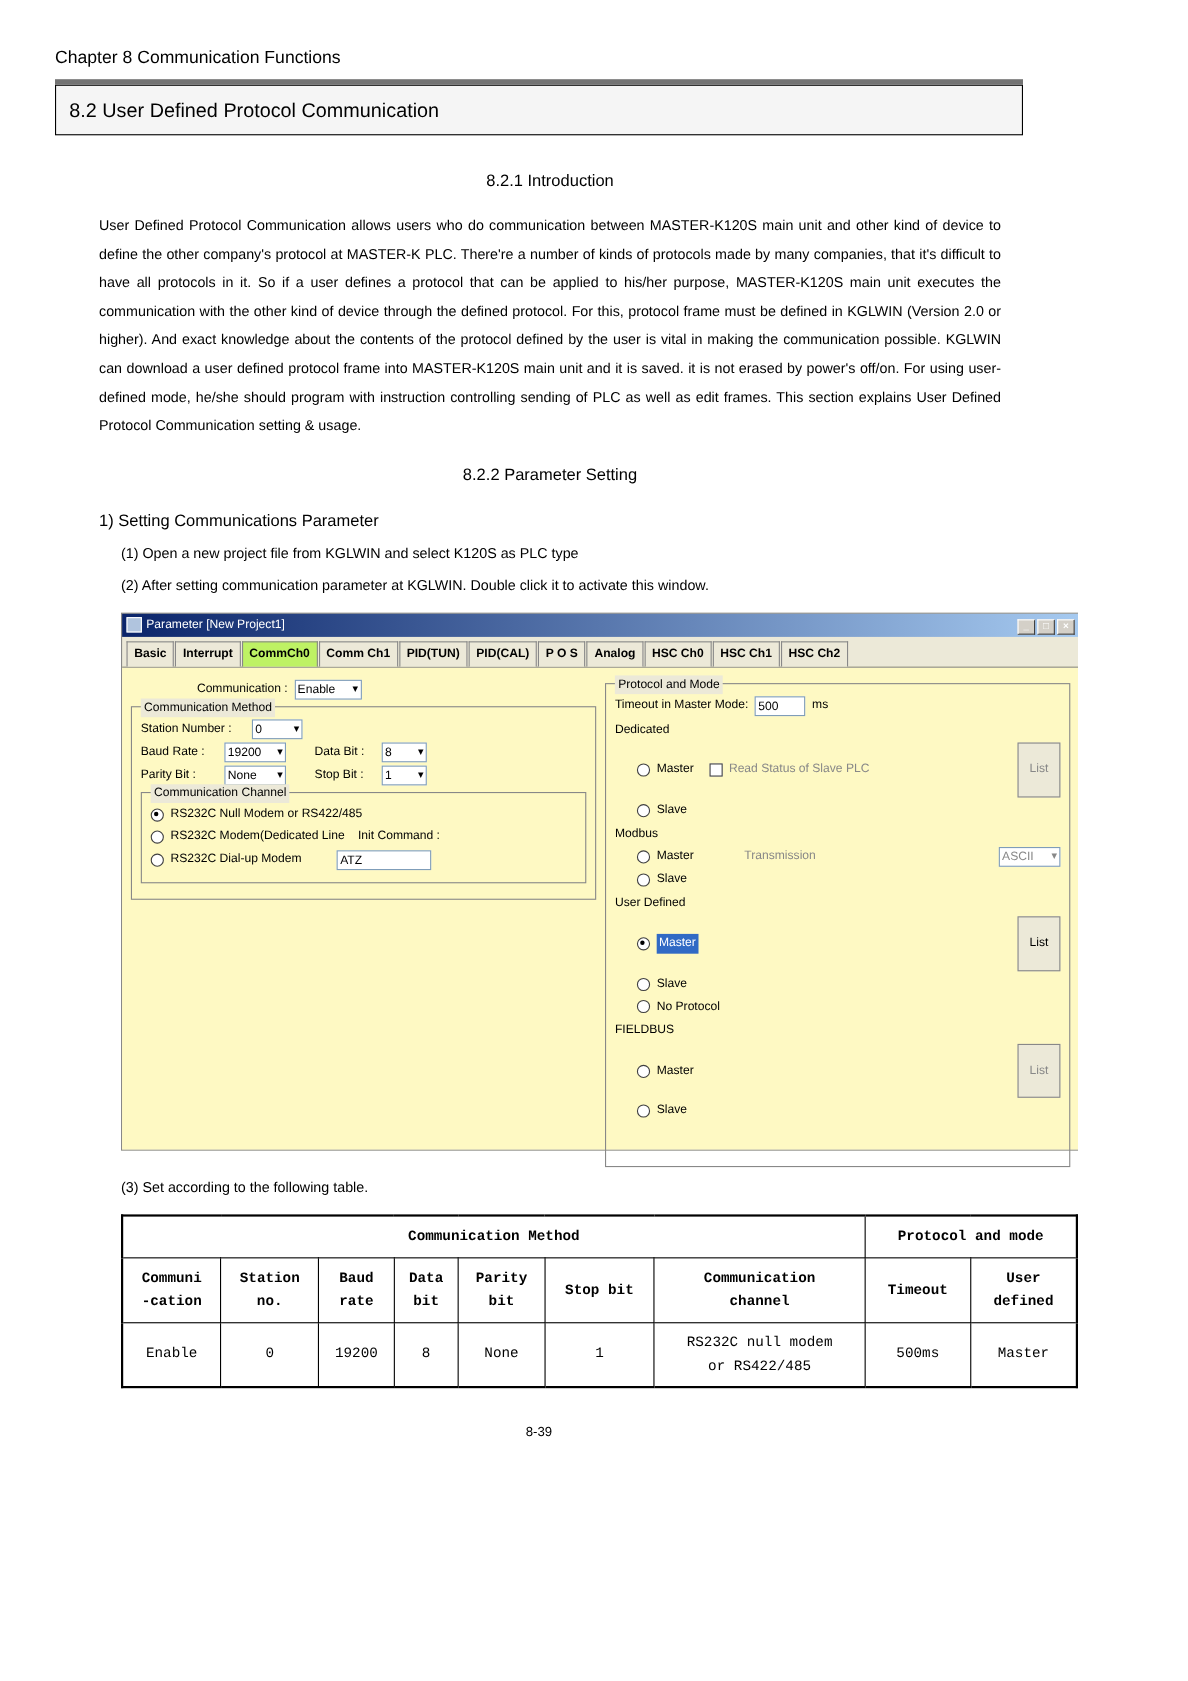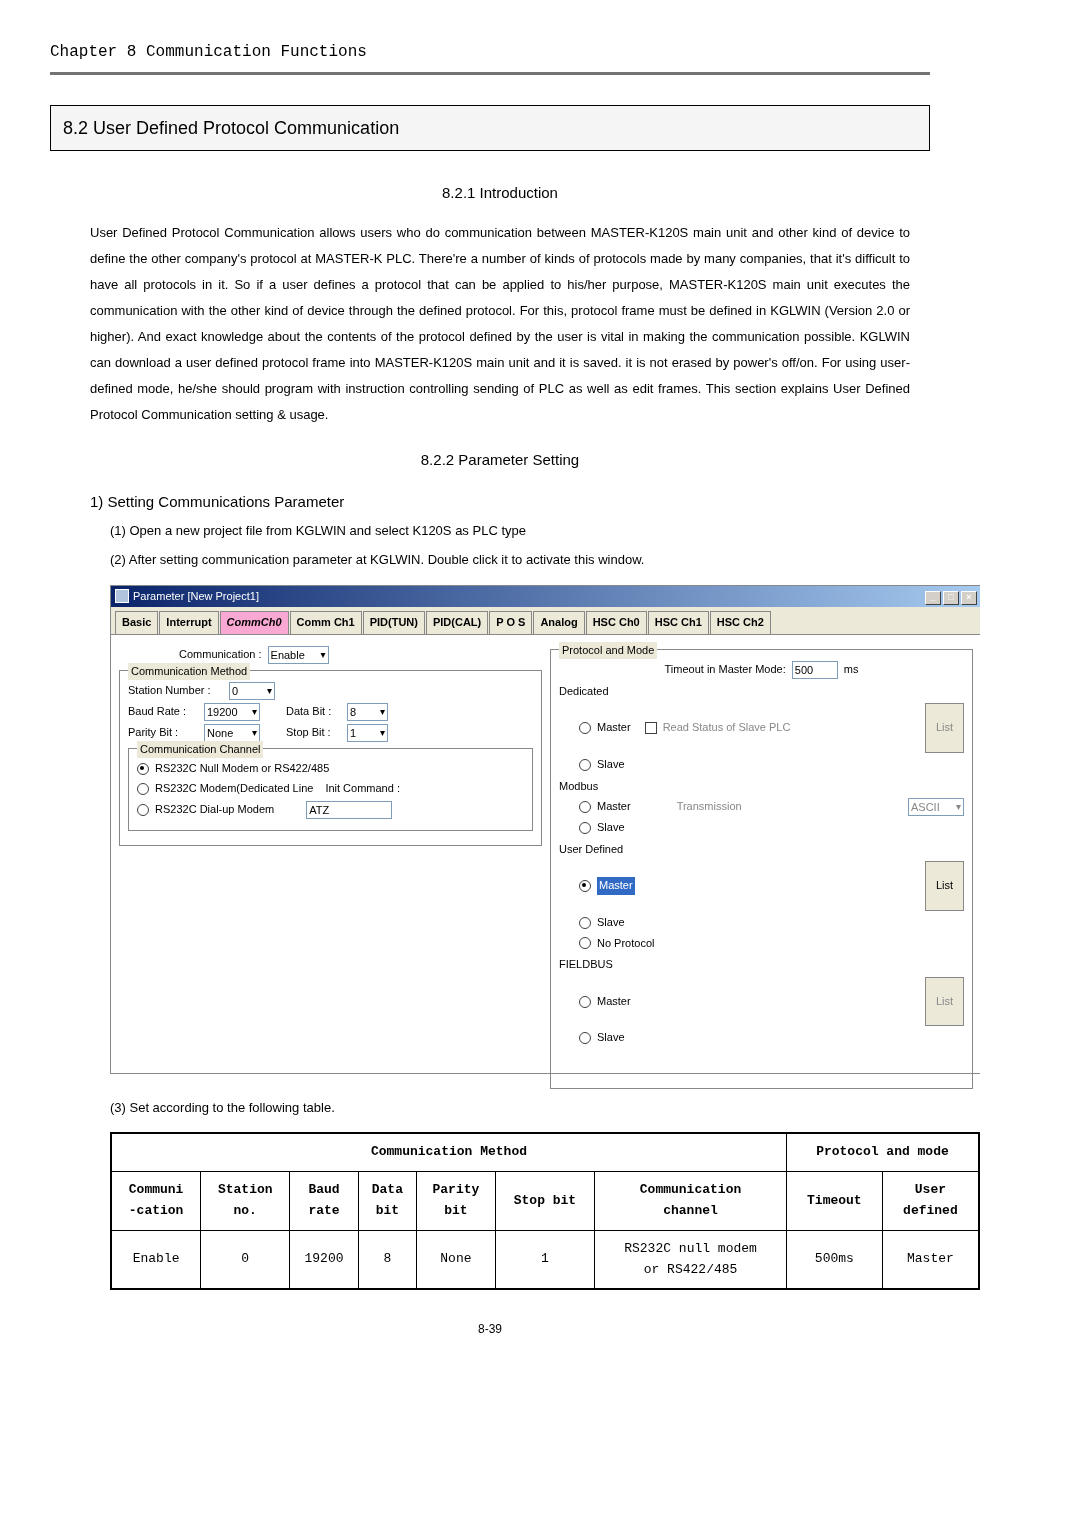--- a/index.html
+++ b/index.html
@@ -8,23 +8,21 @@
     margin: 0;
     padding: 40px 50px;
     width: 980px;
     box-sizing: border-box;
     color: #000;
     line-height: 1.6;
   }
   .chapter-header {
     font-size: 16px;
     padding-bottom: 6px;
-    border-bottom: 3px solid #737373;
-    margin-bottom: 30px;
-    font-family: Liberation Mono, monospace;
+    border-bottom: 5px solid #737373;
   }
   .section-title-box {
     border: 1px solid #000;
     background: #f5f5f5;
     padding: 8px 12px;
     margin-bottom: 30px;
   }
   .section-title {
     font-size: 18px;
   }
@@ -86,30 +84,29 @@
   .tab {
     background:#ece9d8;
     border:1px solid #888;
     border-bottom:none;
     padding:2px 6px;
     margin-right:1px;
     font-size:11px;
     font-weight:bold;
   }
   .tab.active {
-    background:#f9a8d4;
+    background:#bef264;
     position:relative;
     top:0;
-    font-style:italic;
   }
   .dialog-body {
     display:flex;
     padding:8px;
     gap:8px;
-    background:#ffffff;
+    background:#fef9c3;
     border-top:1px solid #888;
   }
   .dcol { flex:1; }
   .label { font-size:11px; }
   .dropdown {
     display:inline-block; border:1px solid #7f9db9; background:#fff;
     height:16px; min-width:55px; font-size:11px; padding:0 2px;
     position:relative; line-height:16px;
   }
   .dropdown:after{
@@ -257,21 +254,21 @@
             <span class="label">RS232C Dial-up Modem</span>
             <span class="textbox" style="margin-left:26px;width:80px">ATZ</span>
           </div>
         </div>
       </div>
     </div>
 
     <div class="dcol">
       <div class="groupbox" style="height:100%;">
         <span class="groupbox-title">Protocol and Mode</span>
-        <div class="row" style="justify-content:center;">
+        <div class="row" style="justify-content:flex-start;">
           <span class="label">Timeout in Master Mode:</span>
           <span class="textbox" style="width:40px">500</span>
           <span class="label">ms</span>
         </div>
 
         <div class="subgroup-label">Dedicated</div>
         <div class="row" style="margin-left:20px;">
           <span class="radio"></span>
           <span class="label">Master</span>
           <span class="checkbox disabled-text" style="margin-left:8px"></span>

